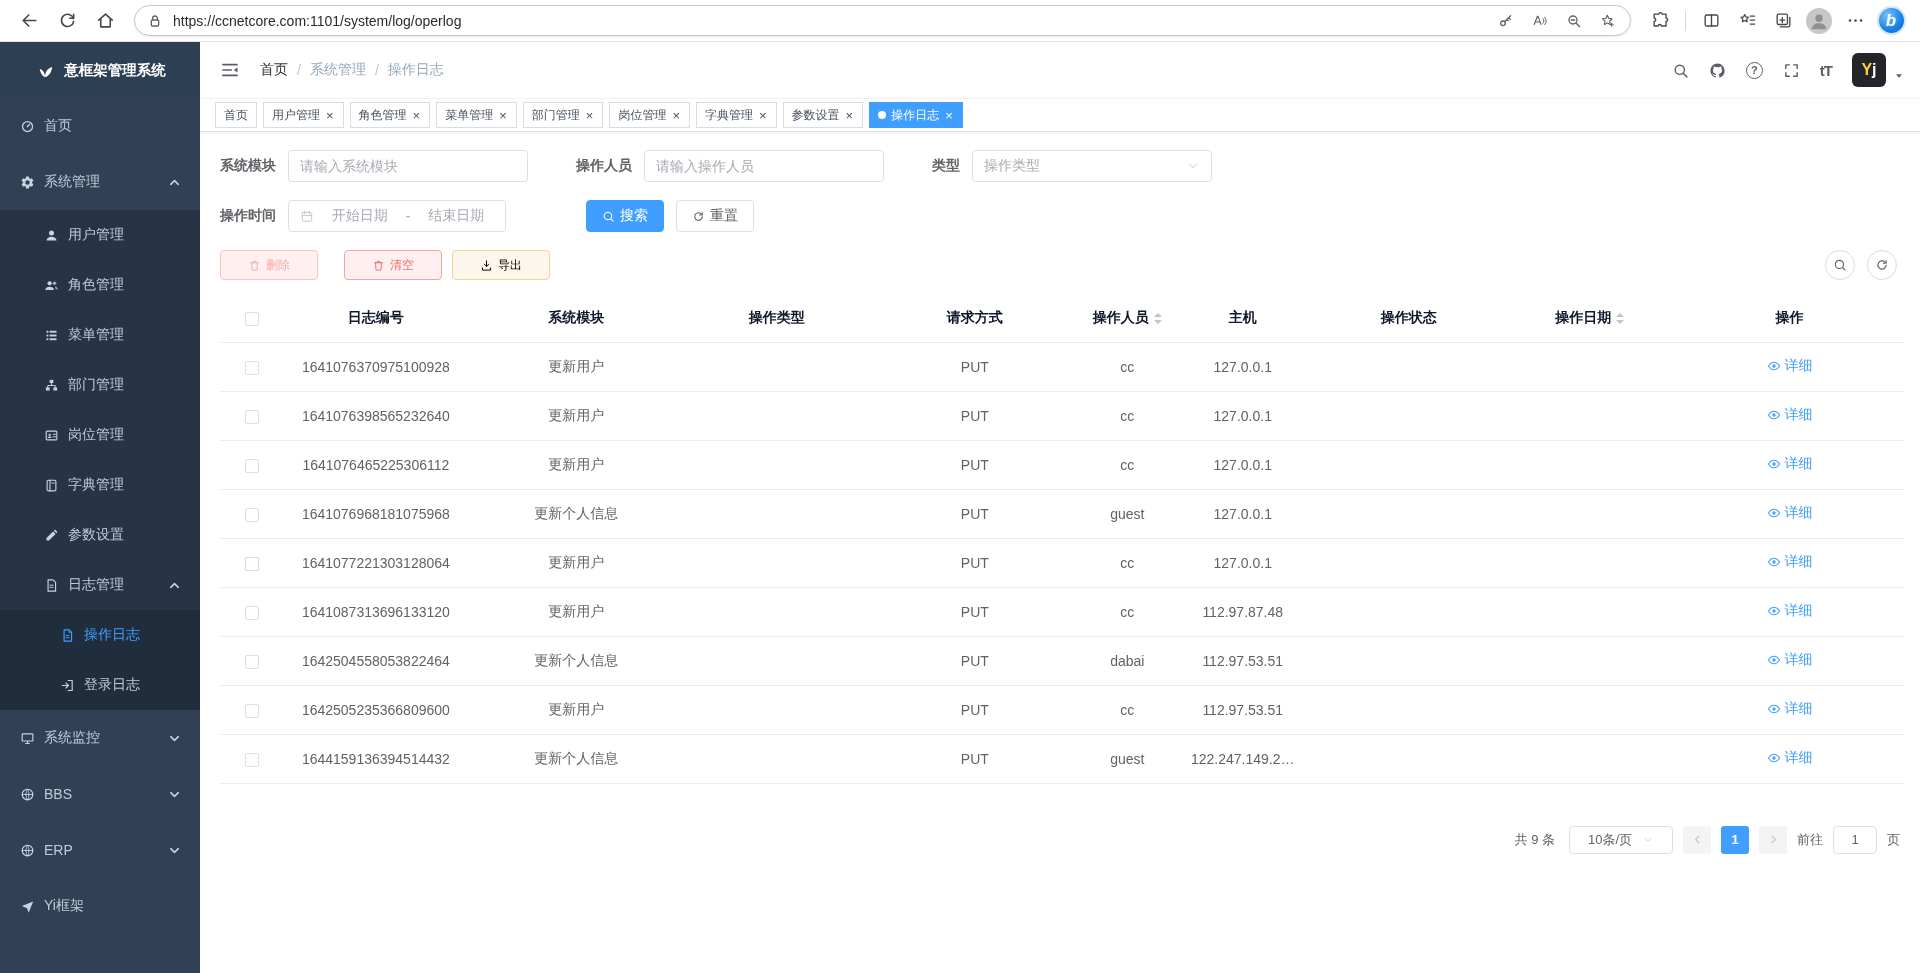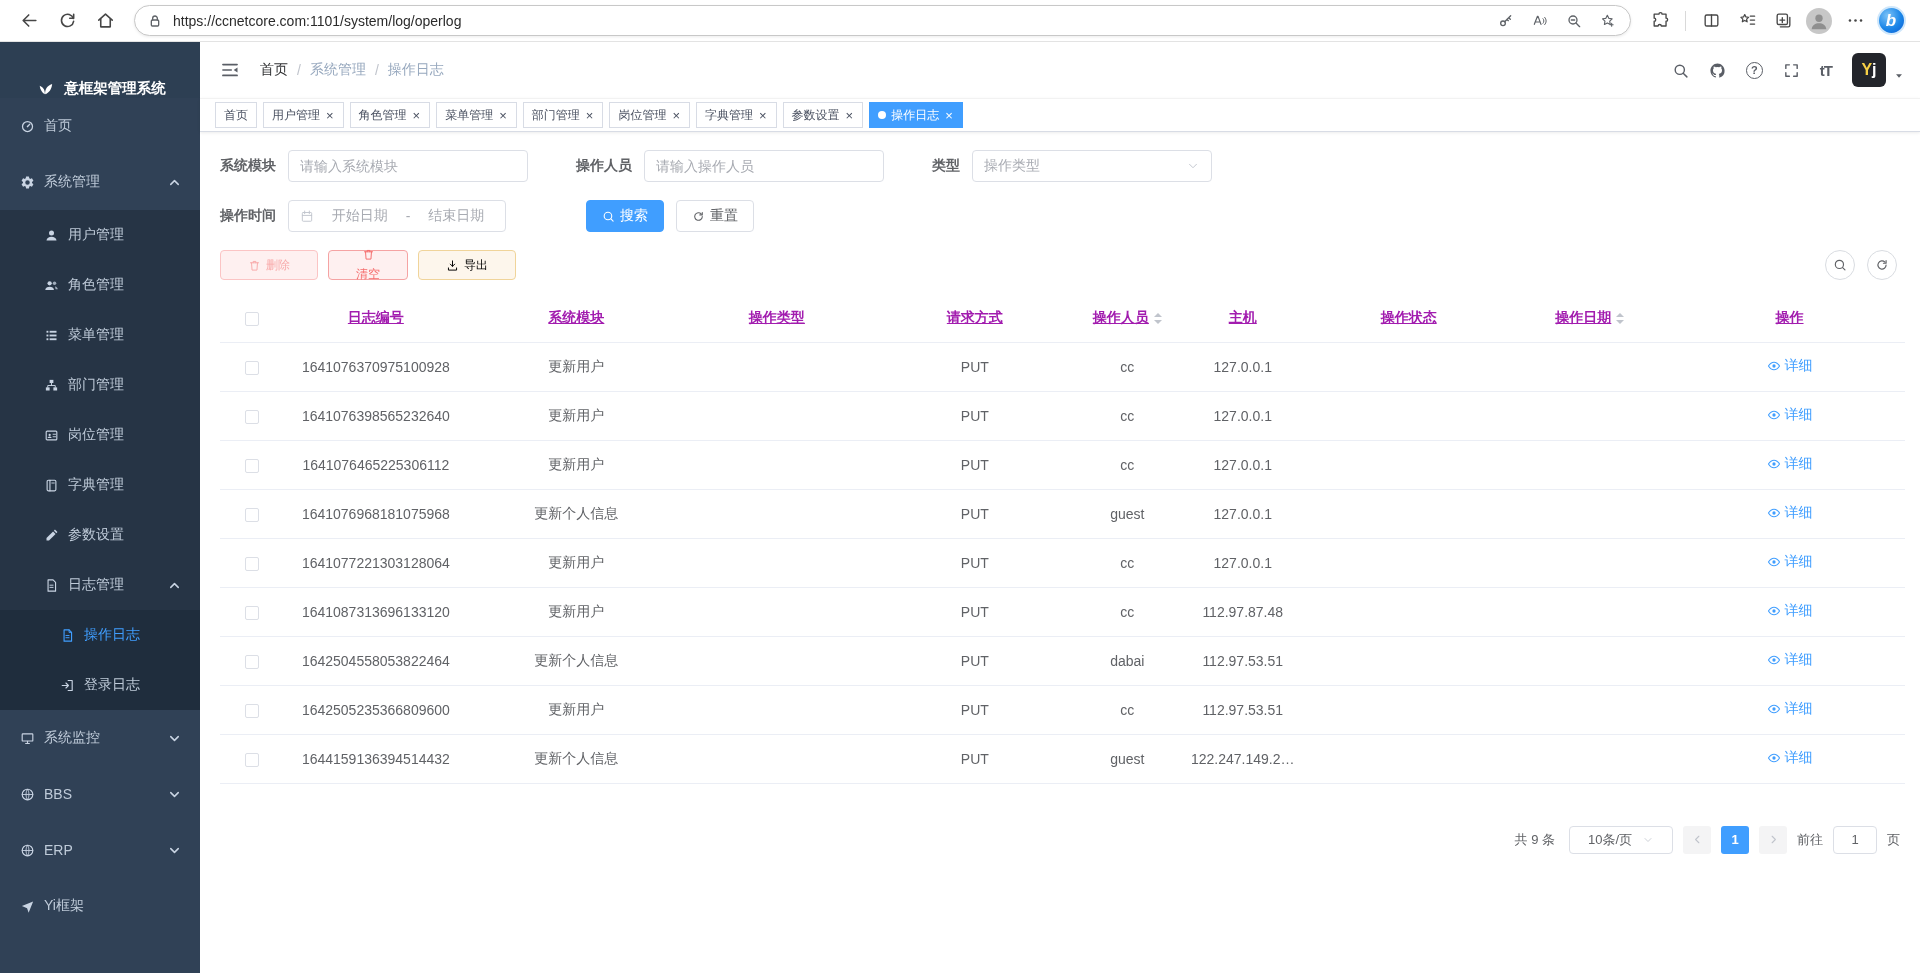--- a/index.html
+++ b/index.html
@@ -29,21 +29,21 @@
     display:flex; align-items:center; justify-content:center; color:#8a8a8a; overflow:hidden; }
   .avatar-circle svg { width:22px; height:22px; }
   .copilot { width:29px; height:29px; border-radius:50%;
     background:radial-gradient(circle at 35% 30%, #7cc3f7, #1a86e8 55%, #0b5bd3);
     color:#fff; display:flex; align-items:center; justify-content:center;
     font-size:17px; font-weight:bold; font-style:italic; border:2px solid #cfe7fb; }
 
   
   .app { display:flex; height:931px; }
   .sidebar { width:200px; flex:0 0 200px; background:#304156; color:#bfcbd9; overflow:hidden; }
-  .logo-bar { height:56px; display:flex; align-items:flex-end; justify-content:center; gap:8px;
+  .logo-bar { height:56px; display:flex; align-items:center; justify-content:center; gap:8px;
     color:#fff; font-size:14.5px; font-weight:bold; background:#2d3f53; }
   .logo-bar .icon { font-size:22px; }
   .menu-item { display:flex; align-items:center; gap:9px; font-size:14px; cursor:pointer;
     color:#bfcbd9; }
   .menu-item .icon { font-size:15px; color:#c9d4e3; }
   .menu-item.level1 { height:56px; padding-left:20px; }
   .menu-item.level2 { height:50px; padding-left:44px; background:#263445; }
   .menu-item.level3 { height:50px; padding-left:60px; background:#1f2d3d; }
   .menu-item.active { color:#409EFF; }
   .menu-item.active .icon { color:#409EFF; }
@@ -101,32 +101,32 @@
   .btn { display:inline-flex; align-items:center; justify-content:center; gap:5px; height:32px;
     padding:0 15px; border-radius:4px; font-size:14px; cursor:pointer; border:1px solid #dcdfe6;
     background:#fff; color:#606266; white-space:nowrap; }
   .btn .icon { font-size:13px; }
   .btn-primary { background:#409EFF; border-color:#409EFF; color:#fff; margin-left:64px; }
   .btn-reset { margin-left:12px; }
 
   .toolbar-row { display:flex; align-items:center; margin-bottom:14px; }
   .btn-sm { height:30px; padding:0 27px; font-size:12px; }
   .btn-danger-disabled { background:#fef0f0; border-color:#fbc4c4; color:#f8abab; cursor:not-allowed; }
-  .btn-danger { background:#fef0f0; border-color:#f5a3a3; color:#f56c6c; margin-left:10px;flex-direction:column; }
+  .btn-danger { background:#fef0f0; border-color:#f5a3a3; color:#f56c6c; margin-left:26px; }
   .btn-warning { background:#fdf6ec; border-color:#f0d49a; color:#000000; margin-left:10px; }
   .toolbar-spacer { margin-left:auto; display:flex; gap:12px; padding-right:8px; }
   .circle-btn { width:30px; height:30px; border:1px solid #d9dce1; border-radius:50%;
     display:flex; align-items:center; justify-content:center; color:#606266; font-size:14px;
     background:#fff; cursor:pointer; }
 
   
   table { width:100%; border-collapse:collapse; table-layout:fixed; }
   th, td { font-size:14px; text-align:center; border-bottom:1px solid #ebeef5;
     overflow:hidden; white-space:nowrap; text-overflow:ellipsis; }
-  th { height:48px; color:#a21caf; font-weight:bold;text-decoration:underline; }
+  th { height:48px; color:#0f172a; font-weight:bold; }
   td { height:49px; color:#606266; font-weight:normal; }
   th:nth-child(1){width:3.8%} th:nth-child(2){width:10.9%} th:nth-child(3){width:12.9%}
   th:nth-child(4){width:10.9%} th:nth-child(5){width:12.6%} th:nth-child(6){width:5.5%}
   th:nth-child(7){width:8.2%} th:nth-child(8){width:11.5%} th:nth-child(9){width:10%}
   th:nth-child(10){width:13.7%}
   .checkbox { width:14px; height:14px; border:1px solid #dcdfe6; border-radius:2px;
     background:#fff; display:inline-block; vertical-align:middle; cursor:pointer; }
   .sort-caret { display:inline-flex; flex-direction:column; margin-left:5px; vertical-align:middle; }
   .sort-caret i { display:block; width:0; height:0; border:4px solid transparent; }
   .sort-caret .up { border-bottom-color:#c0c4cc; border-top-width:0; margin-bottom:3px; }

